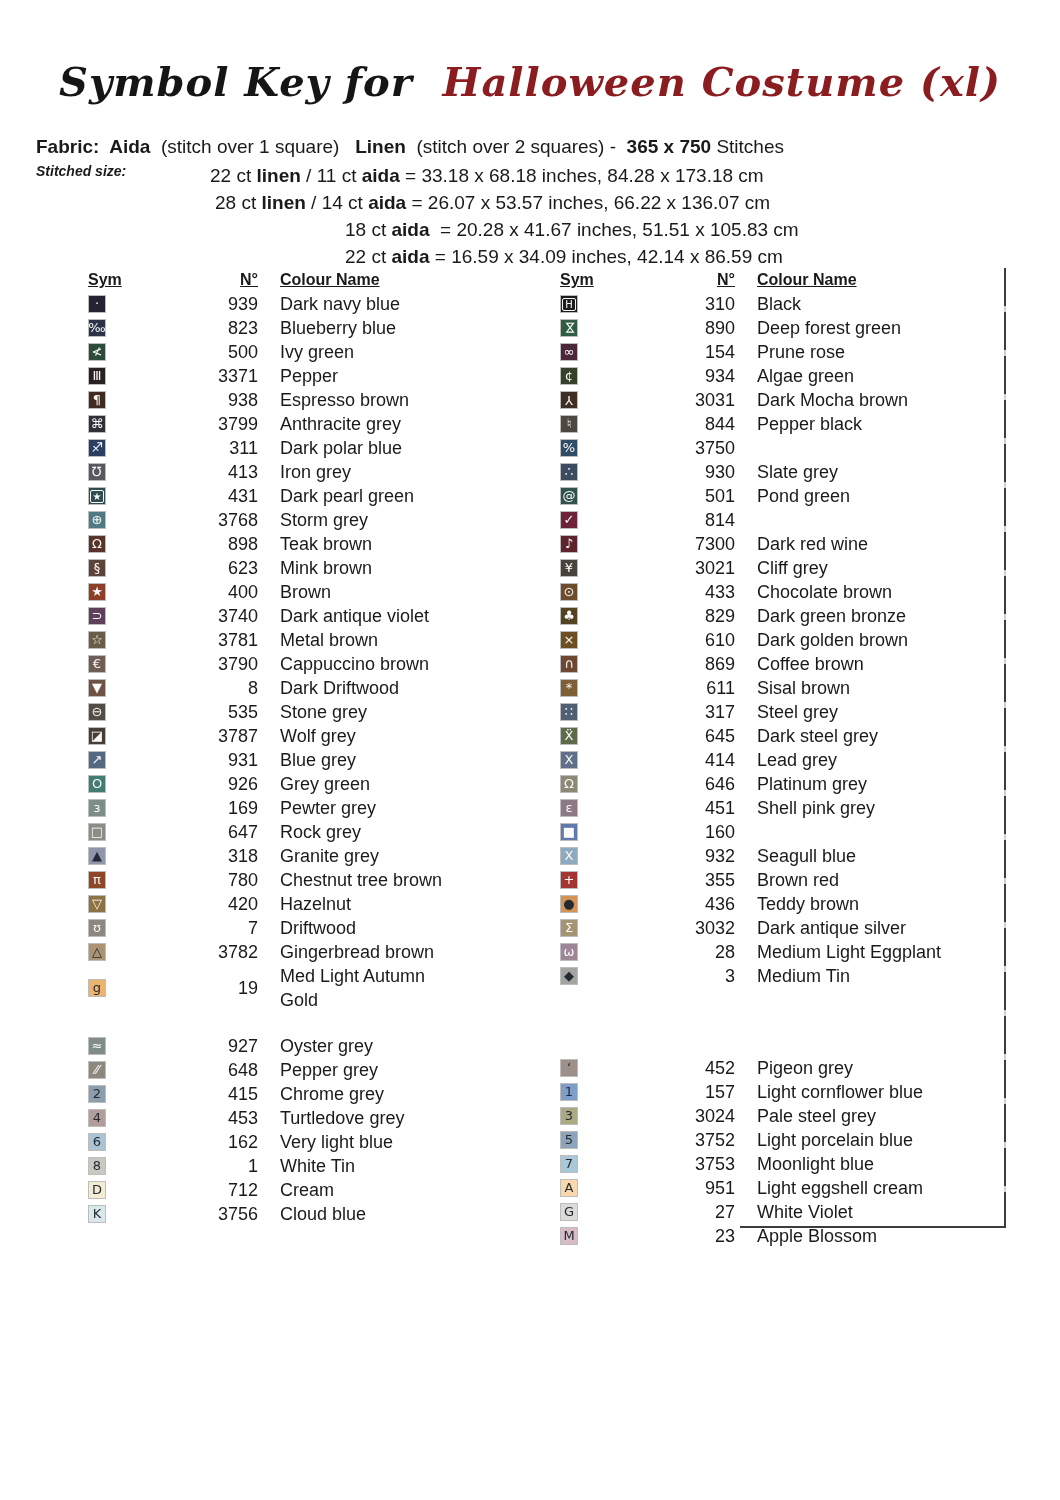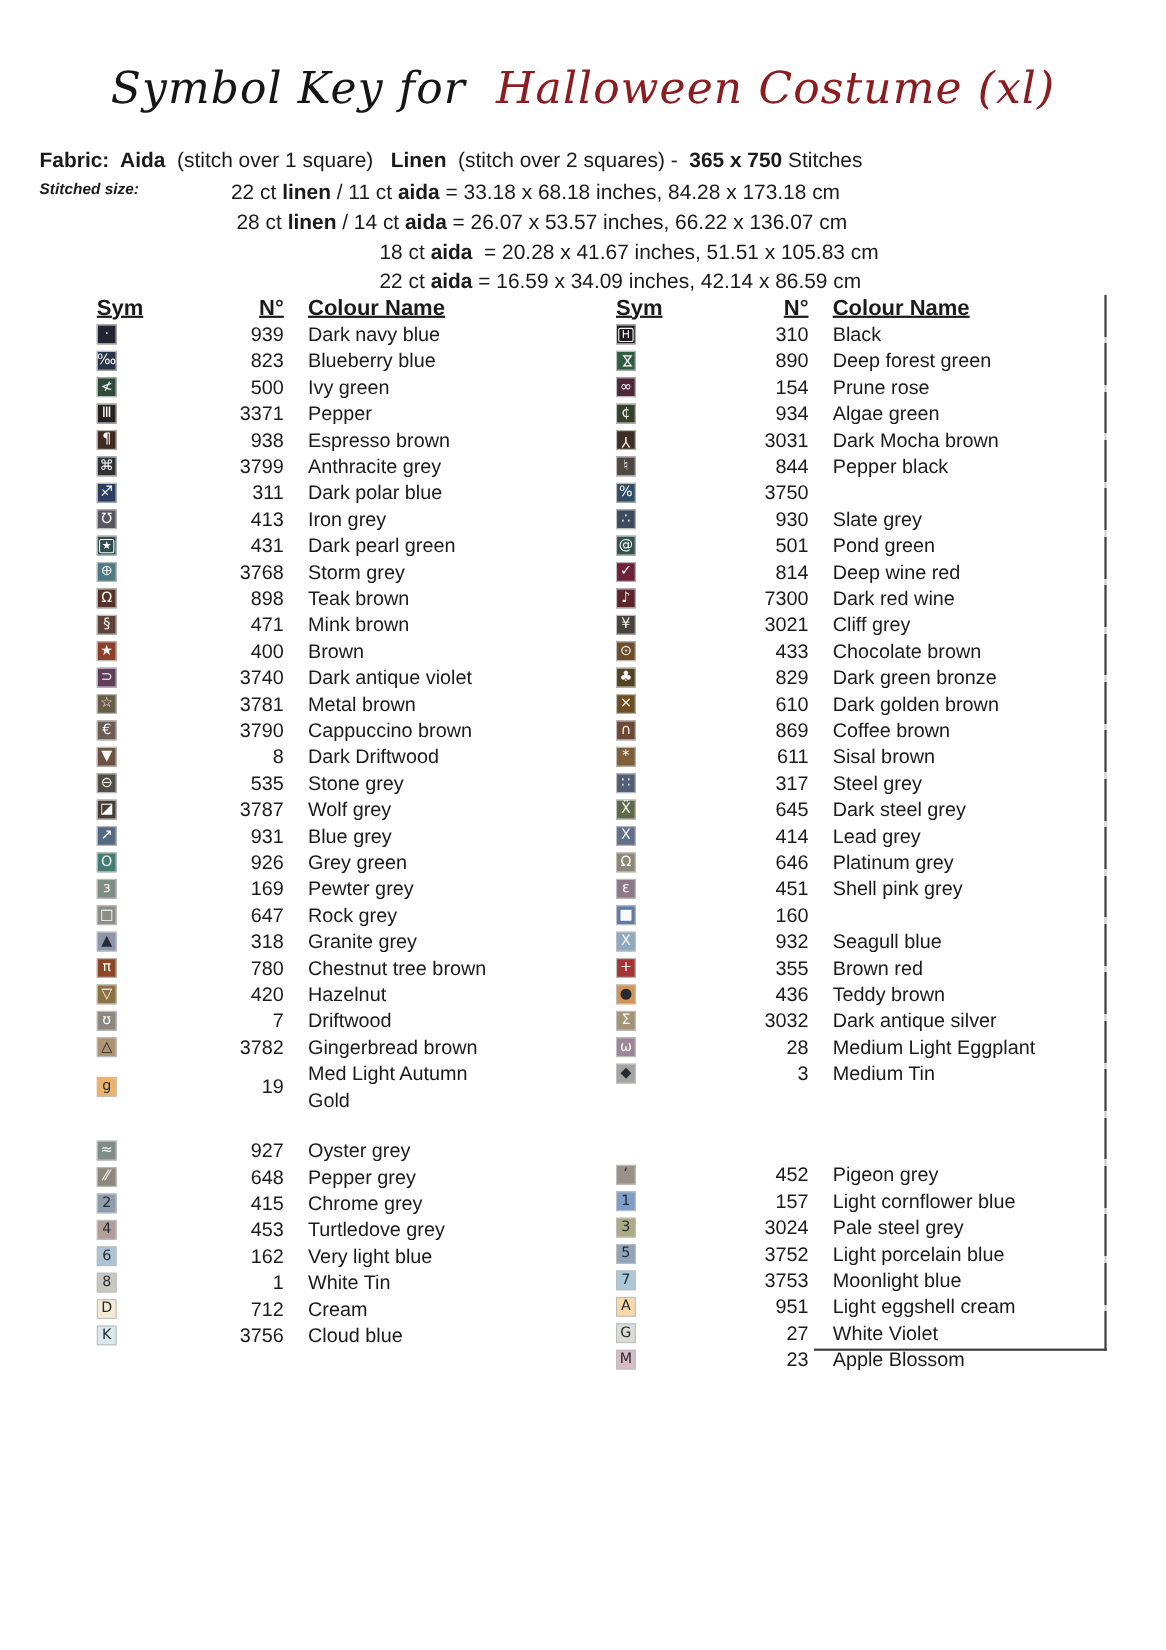--- a/index.html
+++ b/index.html
@@ -10,21 +10,21 @@
     margin:0 auto;
     background:#ffffff;
     font-family:"Liberation Sans",sans-serif;
     color:#1a1a1a;
     overflow:hidden;
   }
   .title{
     position:absolute;top:58px;left:0;right:0;
     text-align:center;
     font-family:"DejaVu Serif",serif;
-    font-style:italic;font-weight:normal;
+    font-style:italic;font-weight:bold;
     font-size:40px;letter-spacing:1px;
     white-space:pre;
   }
   .title .t-black{color:#151515;}
   .title .t-red{color:#8b1c20;}
   .fabric{
     position:absolute;top:136px;left:36px;right:30px;
     font-size:19px;white-space:pre-wrap;
   }
   .fabric b{font-weight:bold;}
@@ -35,21 +35,21 @@
   .size-lines{
     position:absolute;top:162px;left:210px;
     font-size:19px;line-height:27px;white-space:pre-wrap;
   }
   .size-line{display:block;}
   .key-col{position:absolute;top:268px;}
   .key-col.left{left:88px;width:450px;}
   .key-col.right{left:560px;width:446px;}
   .key-header{
     display:grid;height:24px;align-items:center;
-    font-size:20px;font-weight:bold;
+    font-size:16px;font-weight:bold;
   }
   .key-col.left .key-header,.key-col.left .sym-row{grid-template-columns:44px 126px 1fr;}
   .key-col.right .key-header,.key-col.right .sym-row{grid-template-columns:44px 131px 1fr;}
   .key-header .h-sym{justify-self:start;text-decoration:underline;}
   .key-header .h-num{justify-self:end;text-decoration:underline;}
   .key-header .h-name{justify-self:start;padding-left:22px;text-decoration:underline;}
   .sym-row{display:grid;min-height:24px;align-items:center;font-size:18px;}
   .sym-row .num{justify-self:end;align-self:center;}
   .sym-row .name{padding-left:22px;line-height:24px;}
   .key-col.left .sym-row .name{max-width:178px;}
@@ -177,21 +177,21 @@
           <span class="chip fg-w" style="background: rgb(88, 51, 41);">
             <span class="glyph">Ω</span>
           </span>
           <span class="num">898</span>
           <span class="name">Teak brown</span>
         </div>
         <div class="sym-row">
           <span class="chip fg-w" style="background: rgb(94, 67, 57);">
             <span class="glyph">§</span>
           </span>
-          <span class="num">471</span>
+          <span class="num">623</span>
           <span class="name">Mink brown</span>
         </div>
         <div class="sym-row">
           <span class="chip fg-w" style="background: rgb(142, 63, 39);">
             <span class="glyph">★</span>
           </span>
           <span class="num">400</span>
           <span class="name">Brown</span>
         </div>
         <div class="sym-row">
@@ -434,21 +434,20 @@
             <span class="glyph">@</span>
           </span>
           <span class="num">501</span>
           <span class="name">Pond green</span>
         </div>
         <div class="sym-row">
           <span class="chip fg-w" style="background: rgb(110, 34, 57);">
             <span class="glyph">✓</span>
           </span>
           <span class="num">814</span>
-          <span class="name">Deep wine red</span>
         </div>
         <div class="sym-row">
           <span class="chip fg-w" style="background: rgb(95, 35, 44);">
             <span class="glyph">♪</span>
           </span>
           <span class="num">7300</span>
           <span class="name">Dark red wine</span>
         </div>
         <div class="sym-row">
           <span class="chip fg-w" style="background: rgb(72, 67, 59);">

